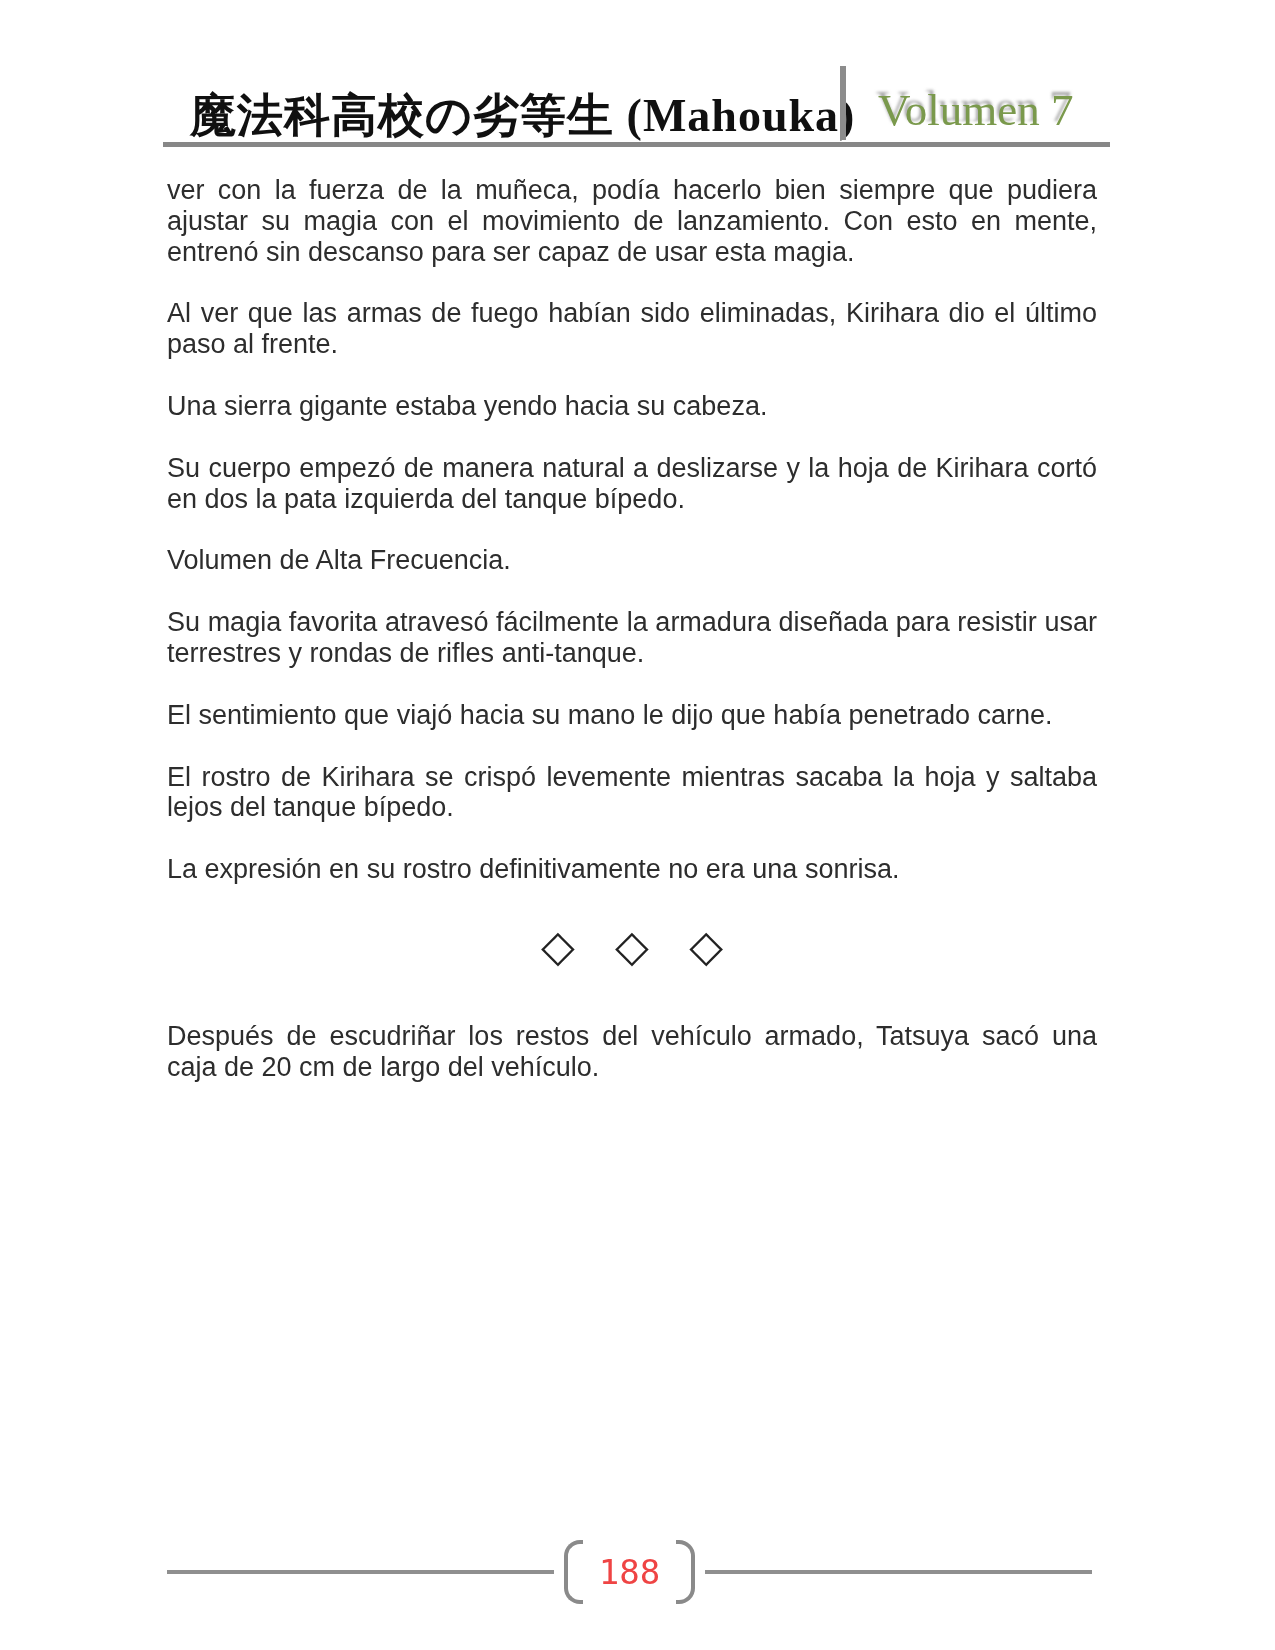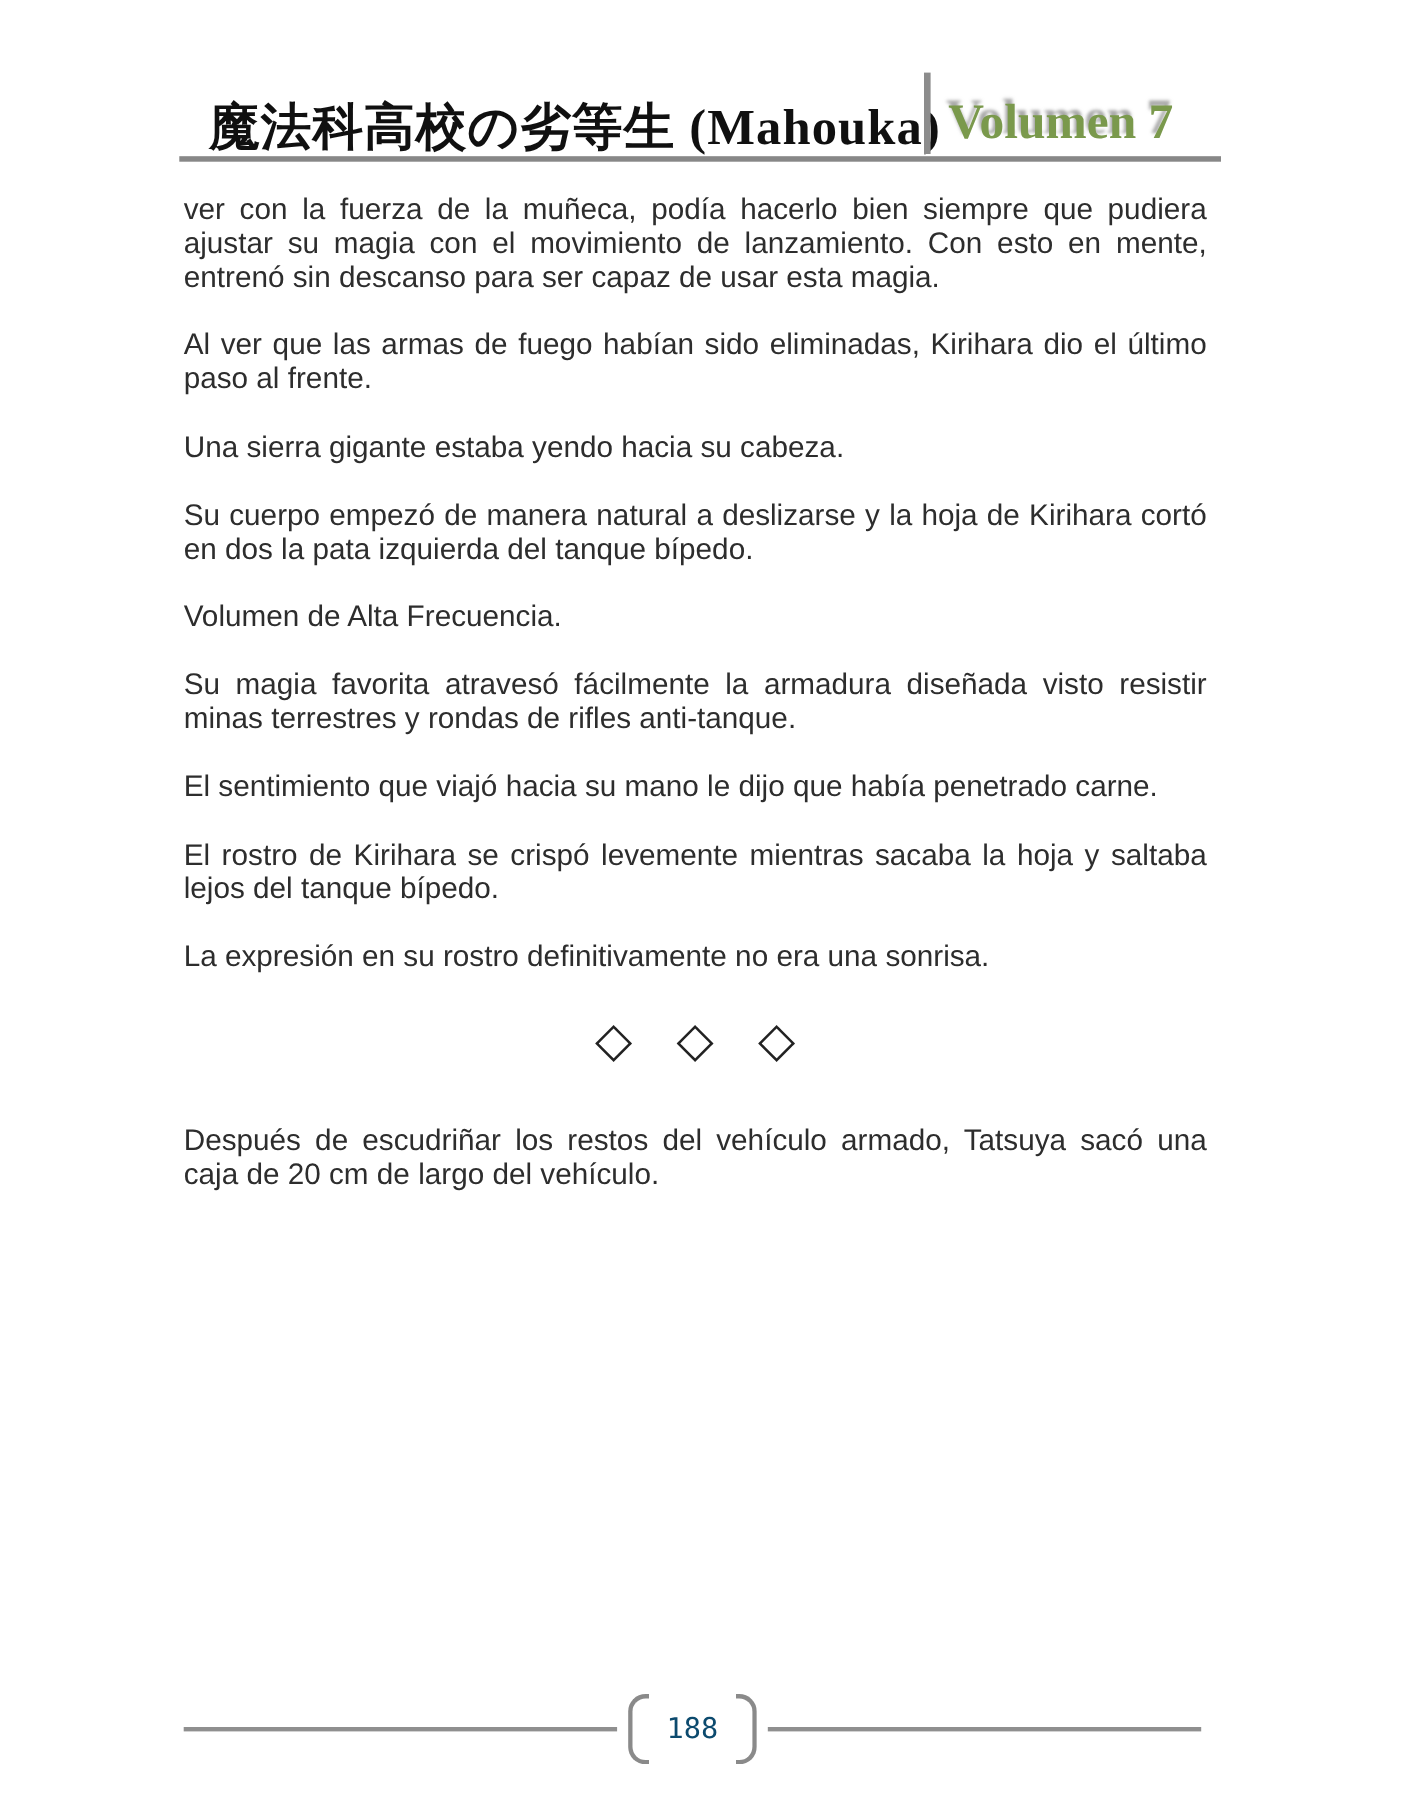--- a/index.html
+++ b/index.html
@@ -38,27 +38,28 @@
     letter-spacing: 1px;
   }
   .header-divider {
     width: 6px;
     height: 74px;
     background: #8c8c8c;
     flex: none;
   }
   .header-volume {
     font-family: "Liberation Serif", serif;
-    font-weight: bold;
+    font-weight: normal;
     font-size: 45px;
     line-height: 1;
     padding: 0 0 7px 16px;
     color: #7a994c;
     text-shadow: -2px -4px 3px rgba(110,110,110,0.6);
     white-space: nowrap;
+    margin-left: 16px;
   }
   .header-rule {
     height: 5px;
     background: #878787;
     width: 947px;
     margin: 2px 0 0 -4px;
   }
   
   .body-text {
     margin-top: 28px;
@@ -105,22 +106,22 @@
     margin-left: 10px;
   }
   .bracket-right {
     border: 4px solid #8a8a8a;
     border-left: none;
     border-radius: 0 16px 16px 0;
     margin-right: 10px;
   }
   .page-number {
     font-family: "DejaVu Sans Mono", monospace;
-    font-size: 26px;
-    color: #0c4a6e;
+    font-size: 34px;
+    color: #ef4444;
     padding: 0 16px;
     line-height: 1;
   }
 </style>
 </head>
 <body>
 
 <div class="page">
 
   <div class="content">
@@ -131,21 +132,21 @@
       <div class="header-volume">Volumen 7</div>
     </div>
     <div class="header-rule"></div>
 
     <div class="body-text">
       <p class="para">ver con la fuerza de la muñeca, podía hacerlo bien siempre que pudiera ajustar su magia con el movimiento de lanzamiento. Con esto en mente, entrenó sin descanso para ser capaz de usar esta magia.</p>
       <p class="para">Al ver que las armas de fuego habían sido eliminadas, Kirihara dio el último paso al frente.</p>
       <p class="para">Una sierra gigante estaba yendo hacia su cabeza.</p>
       <p class="para">Su cuerpo empezó de manera natural a deslizarse y la hoja de Kirihara cortó en dos la pata izquierda del tanque bípedo.</p>
       <p class="para">Volumen de Alta Frecuencia.</p>
-      <p class="para">Su magia favorita atravesó fácilmente la armadura diseñada visto resistir minas terrestres y rondas de rifles anti-tanque.</p>
+      <p class="para">Su magia favorita atravesó fácilmente la armadura diseñada para resistir usar terrestres y rondas de rifles anti-tanque.</p>
       <p class="para">El sentimiento que viajó hacia su mano le dijo que había penetrado carne.</p>
       <p class="para">El rostro de Kirihara se crispó levemente mientras sacaba la hoja y saltaba lejos del tanque bípedo.</p>
       <p class="para">La expresión en su rostro definitivamente no era una sonrisa.</p>
 
       <div class="section-separator">◇ ◇ ◇</div>
 
       <p class="para">Después de escudriñar los restos del vehículo armado, Tatsuya sacó una caja de 20 cm de largo del vehículo.</p>
     </div>
 
   </div>

